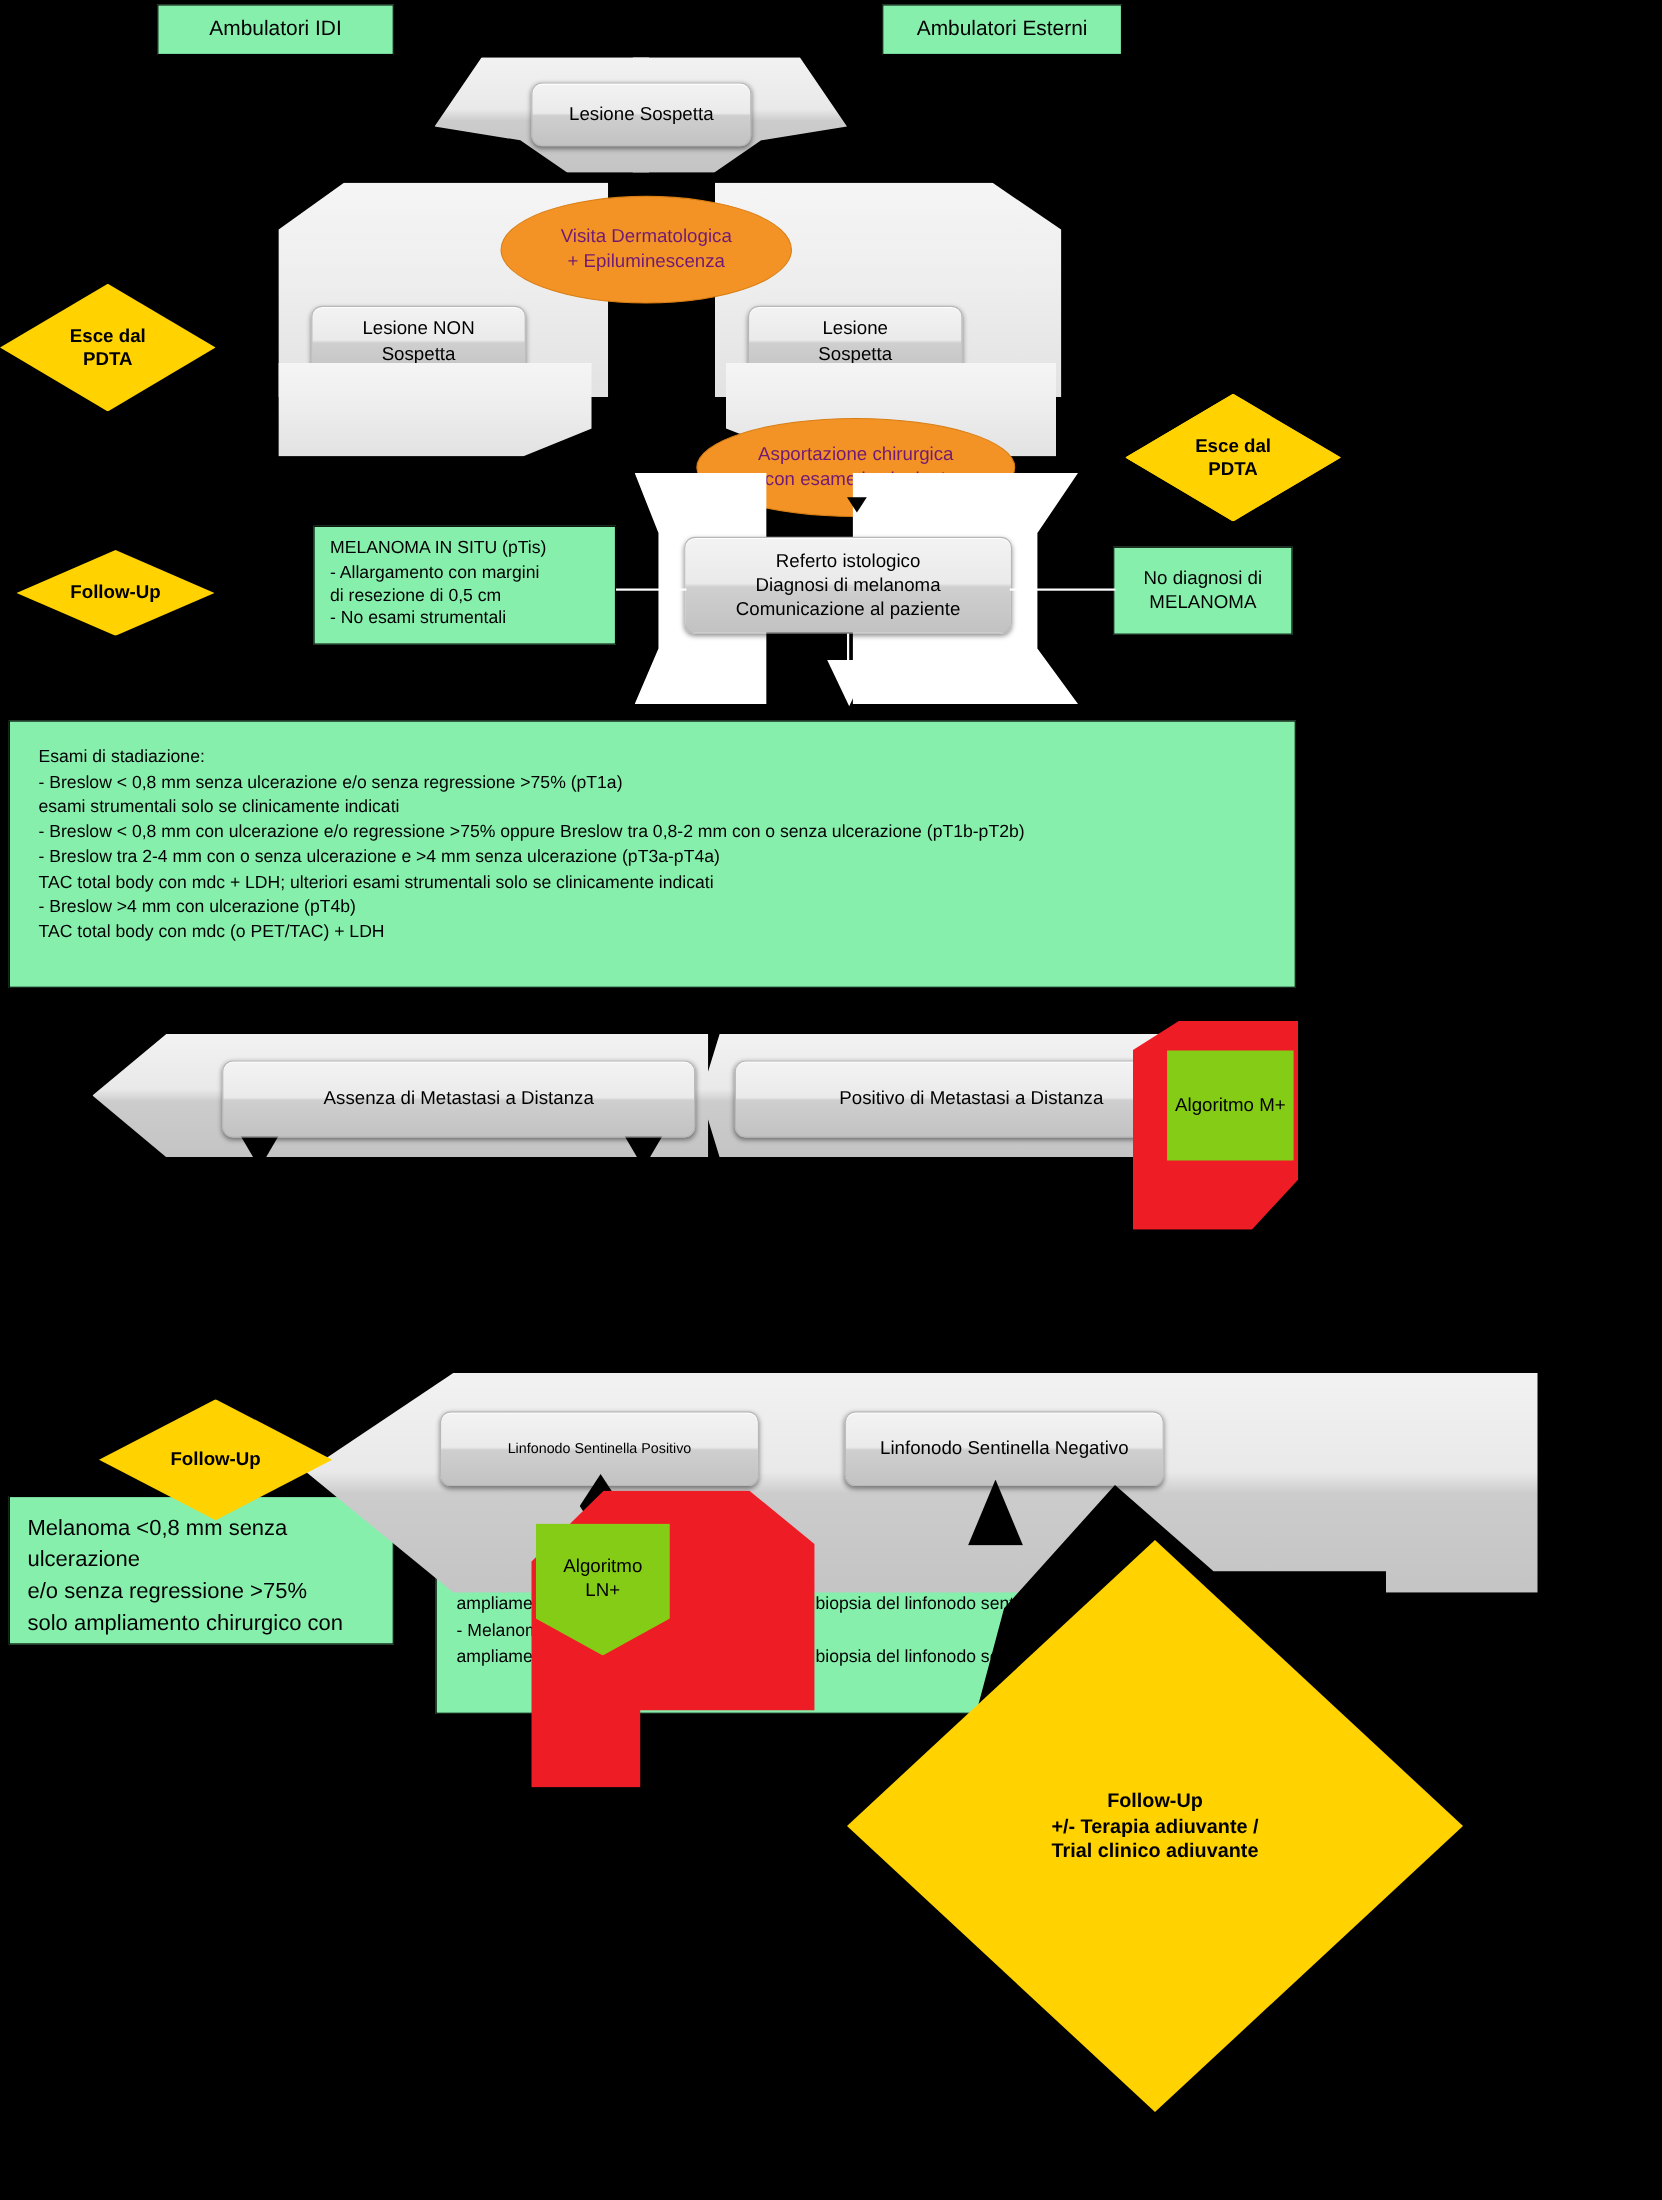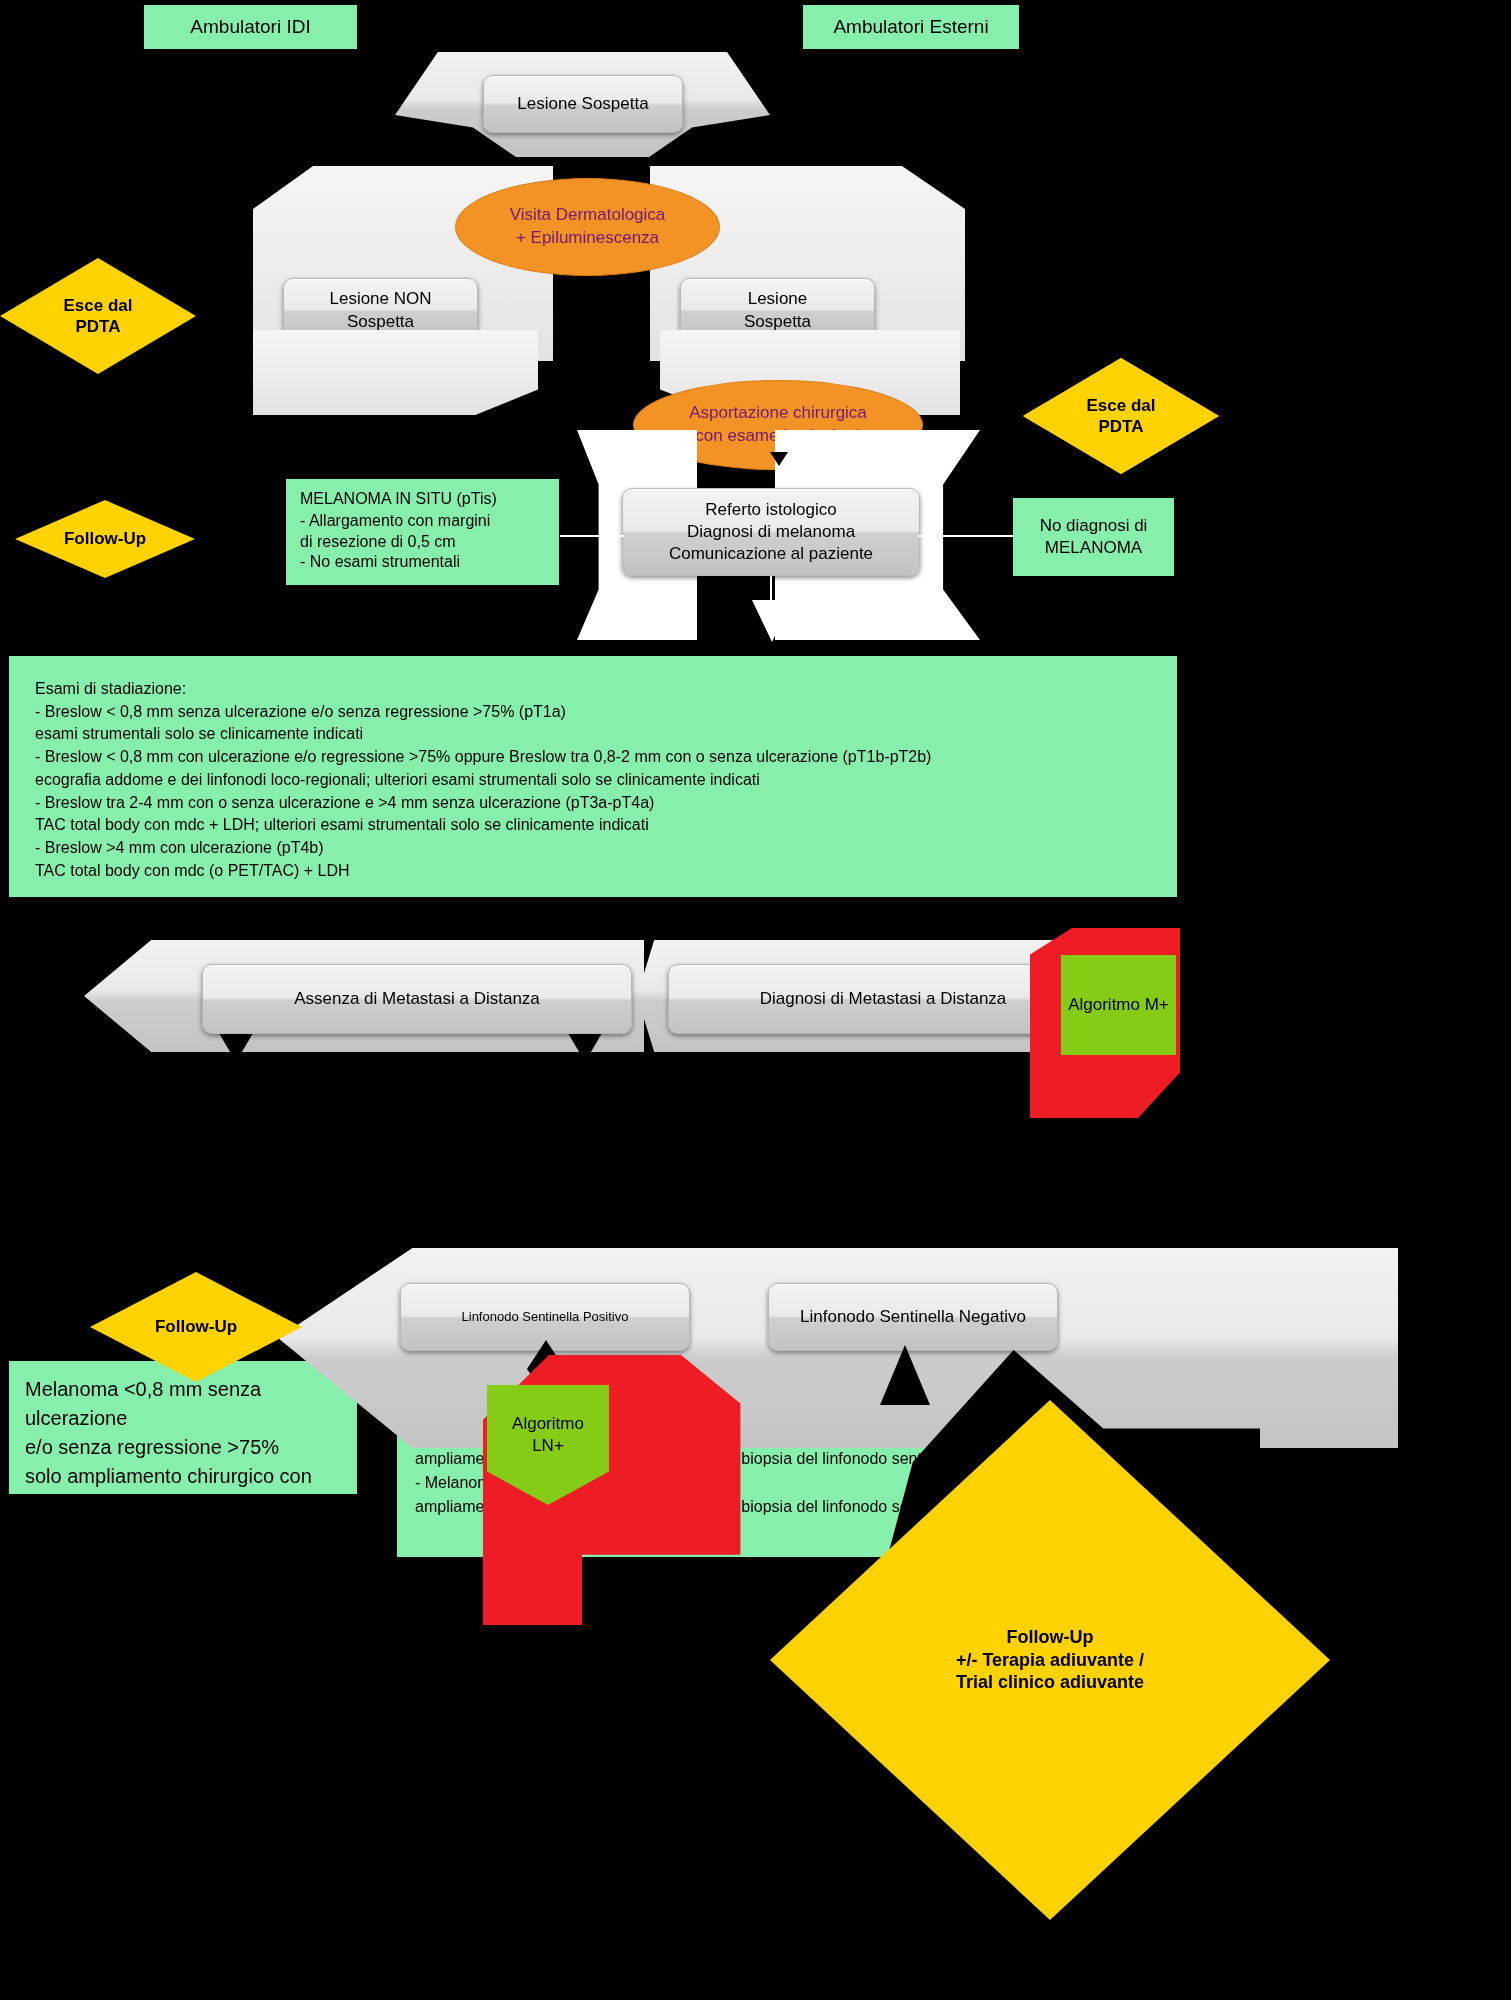--- a/index.html
+++ b/index.html
@@ -139,21 +139,20 @@
   <div class="abs conn" style="left:770px;top:576px;width:2px;height:32px;"></div>
   <div class="abs" style="left:752px;top:600px;width:0;height:0;border-left:20px solid transparent;
               border-right:20px solid transparent;border-top:42px solid #fff;"></div>
 
   <div class="abs wbox left" style="left:8px;top:655px;width:1170px;height:243px;padding:22px 26px;font-size:16px;
               flex-direction:column;line-height:1.42;">
     <div>Esami di stadiazione:</div>
     <div>- Breslow &lt; 0,8 mm senza ulcerazione e/o senza regressione &gt;75% (pT1a)</div>
     <div>   esami strumentali solo se clinicamente indicati</div>
     <div>- Breslow &lt; 0,8 mm con ulcerazione e/o regressione &gt;75% oppure Breslow tra 0,8-2 mm con o senza ulcerazione (pT1b-pT2b)</div>
-    <div>   ecografia addome e dei linfonodi loco-regionali; ulteriori esami strumentali solo se clinicamente indicati</div>
     <div>- Breslow tra 2-4 mm con o senza ulcerazione e &gt;4 mm senza ulcerazione (pT3a-pT4a)</div>
     <div>   TAC total body con mdc + LDH; ulteriori esami strumentali solo se clinicamente indicati</div>
     <div>- Breslow &gt;4 mm con ulcerazione (pT4b)</div>
     <div>   TAC total body con mdc (o PET/TAC) + LDH</div>
   </div>
 
   <div class="abs plate" style="left:84px;top:940px;width:560px;height:112px;
               clip-path:polygon(12% 0,100% 0,100% 100%,12% 100%,0 50%);"></div>
 
   <div class="abs" style="left:216px;top:1028px;width:40px;height:34px;background:#000;
@@ -162,21 +161,21 @@
               clip-path:polygon(0 0,100% 0,50% 100%);"></div>
 
   <div class="abs gbox" style="left:202px;top:964px;width:430px;height:70px;font-size:17px;">
     <span>Assenza di Metastasi a Distanza</span>
   </div>
 
   <div class="abs plate" style="left:637px;top:940px;width:430px;height:112px;
               clip-path:polygon(4% 0,100% 0,90% 50%,100% 100%,4% 100%,0 50%);"></div>
 
   <div class="abs gbox" style="left:668px;top:964px;width:430px;height:70px;font-size:17px;">
-    <span>Diagnosi di Metastasi a Distanza</span>
+    <span>Positivo di Metastasi a Distanza</span>
   </div>
 
   <div class="abs redshape" style="left:1030px;top:928px;width:150px;height:190px;
               clip-path:polygon(28% 0,100% 0,100% 76%,72% 100%,0 100%,0 14%);"></div>
   <div class="abs whitepent" style="left:1061px;top:955px;width:115px;height:100px;font-size:17px;border:none;">
     <span>Algoritmo M+</span>
   </div>
 
   <div class="abs wbox left" style="left:8px;top:1360px;width:350px;height:135px;padding:14px 16px;font-size:20px;
               flex-direction:column;line-height:1.45;">

